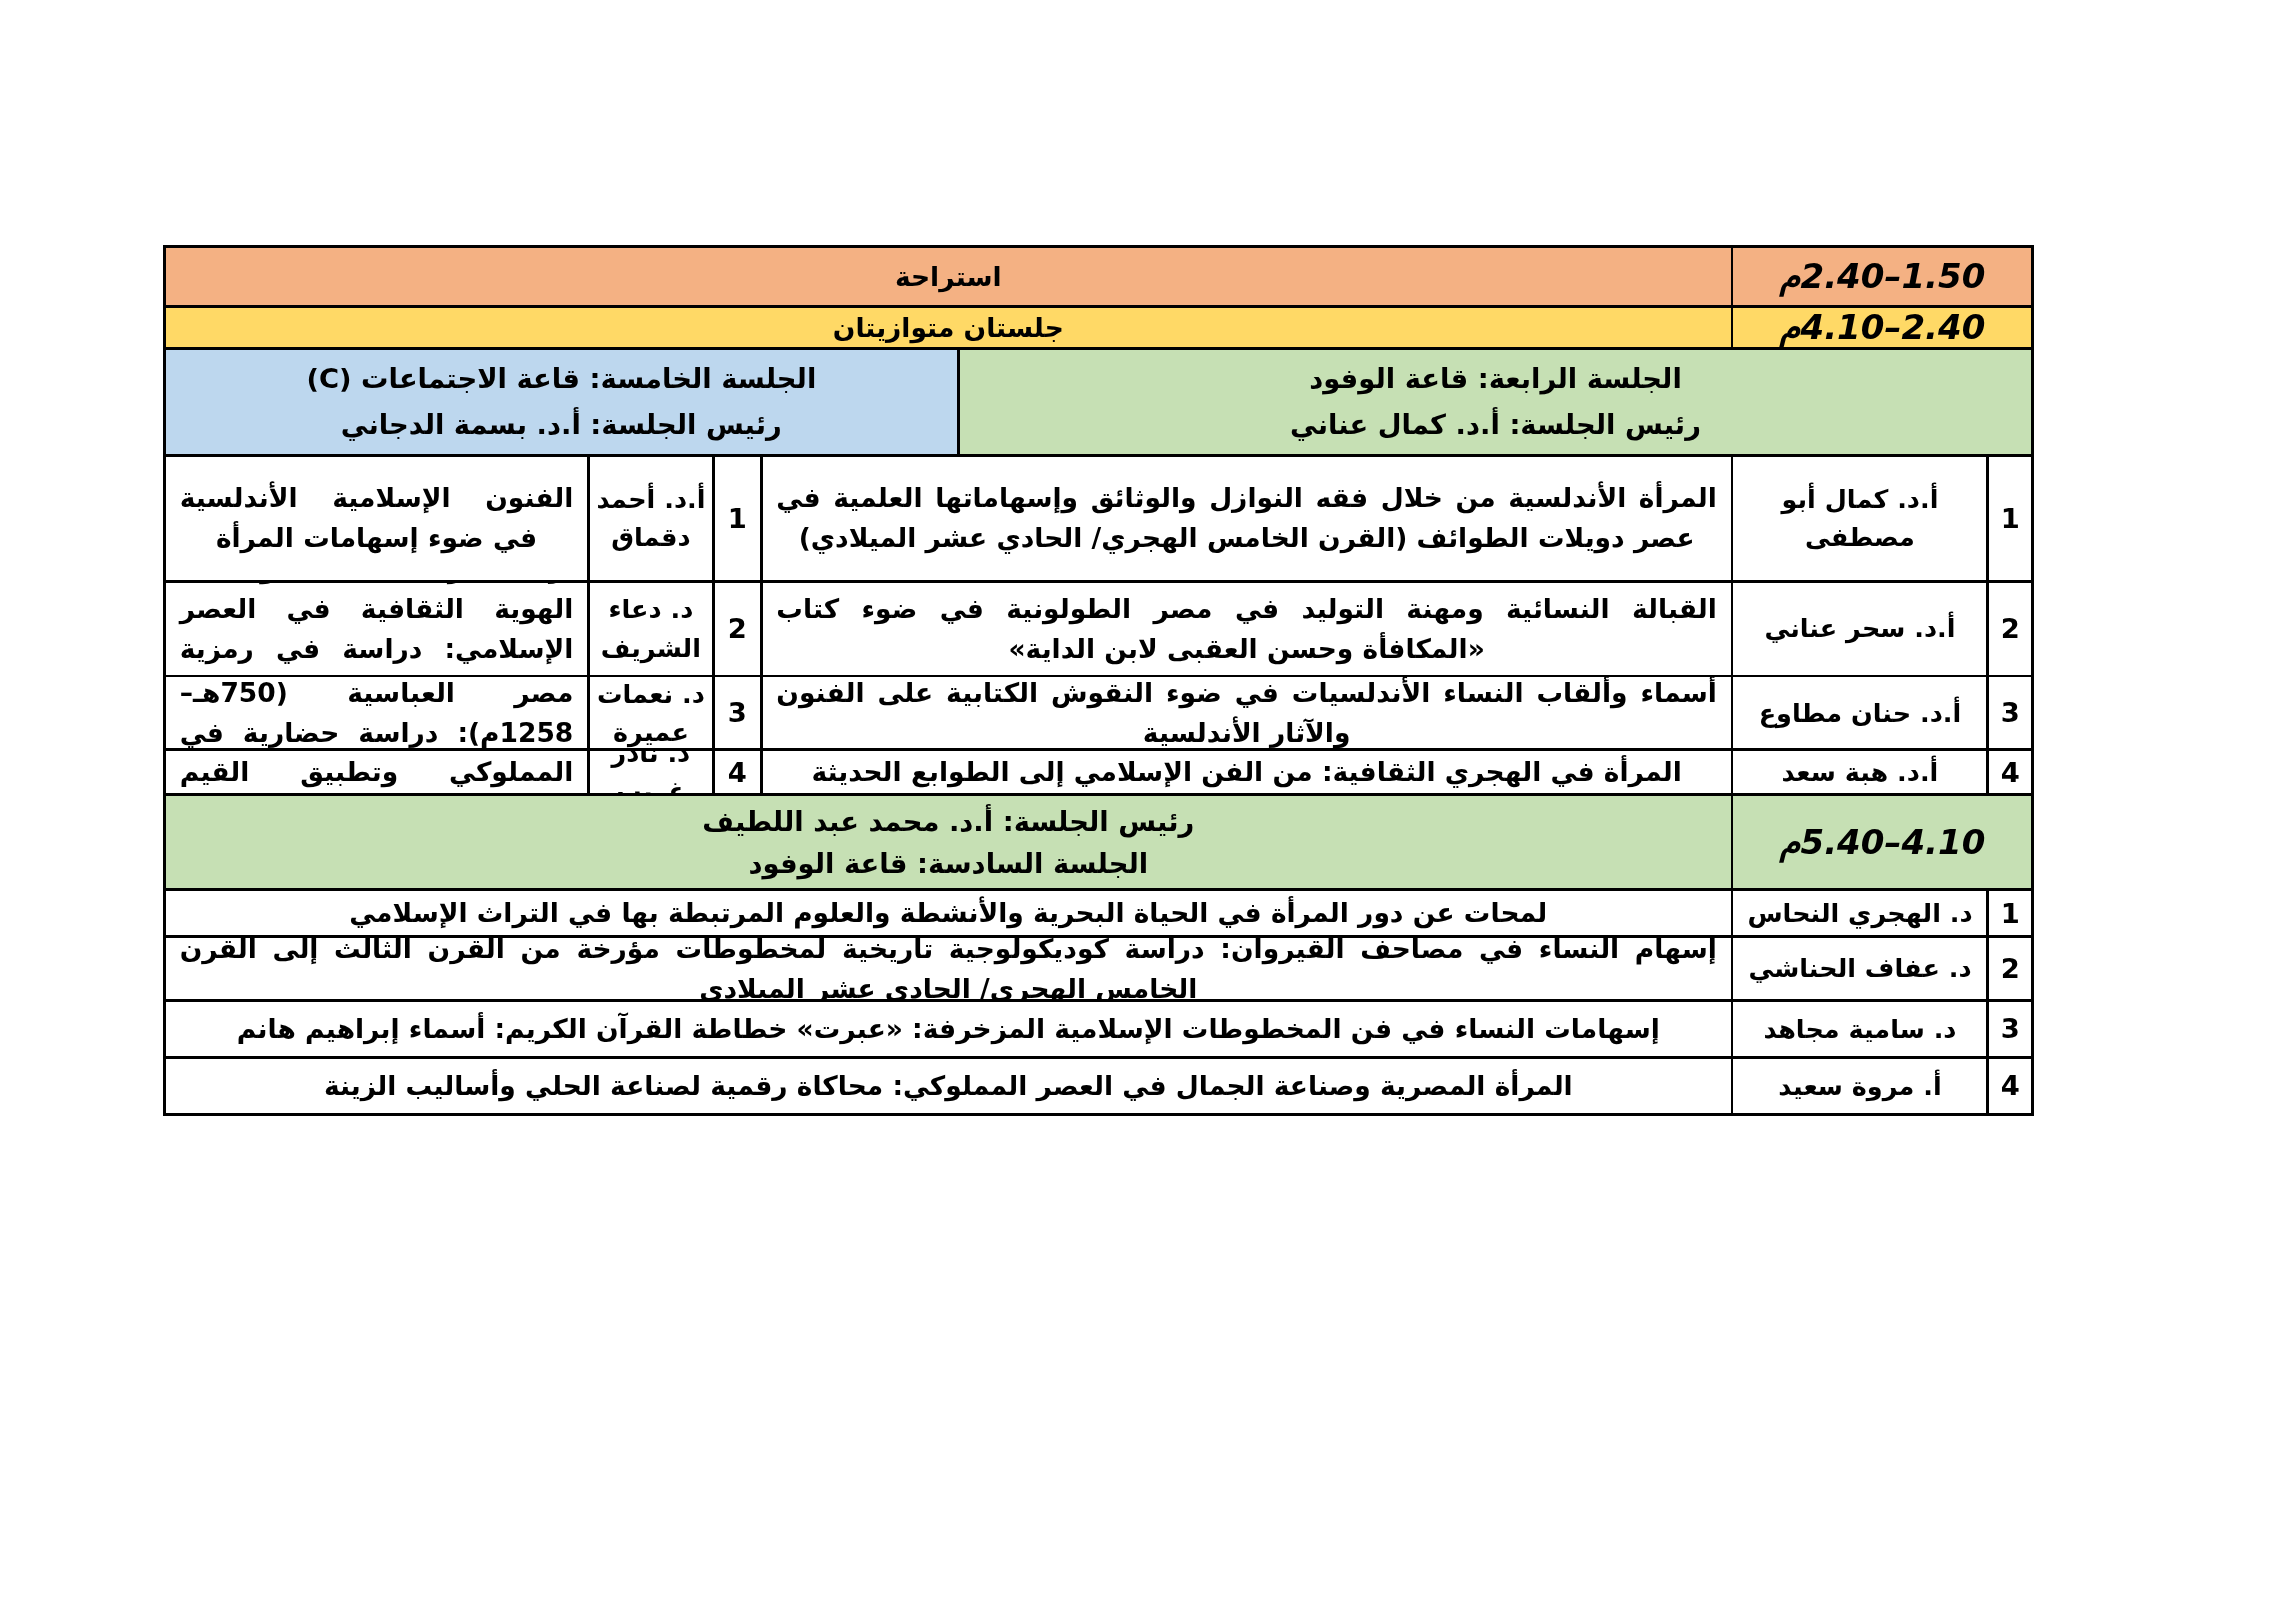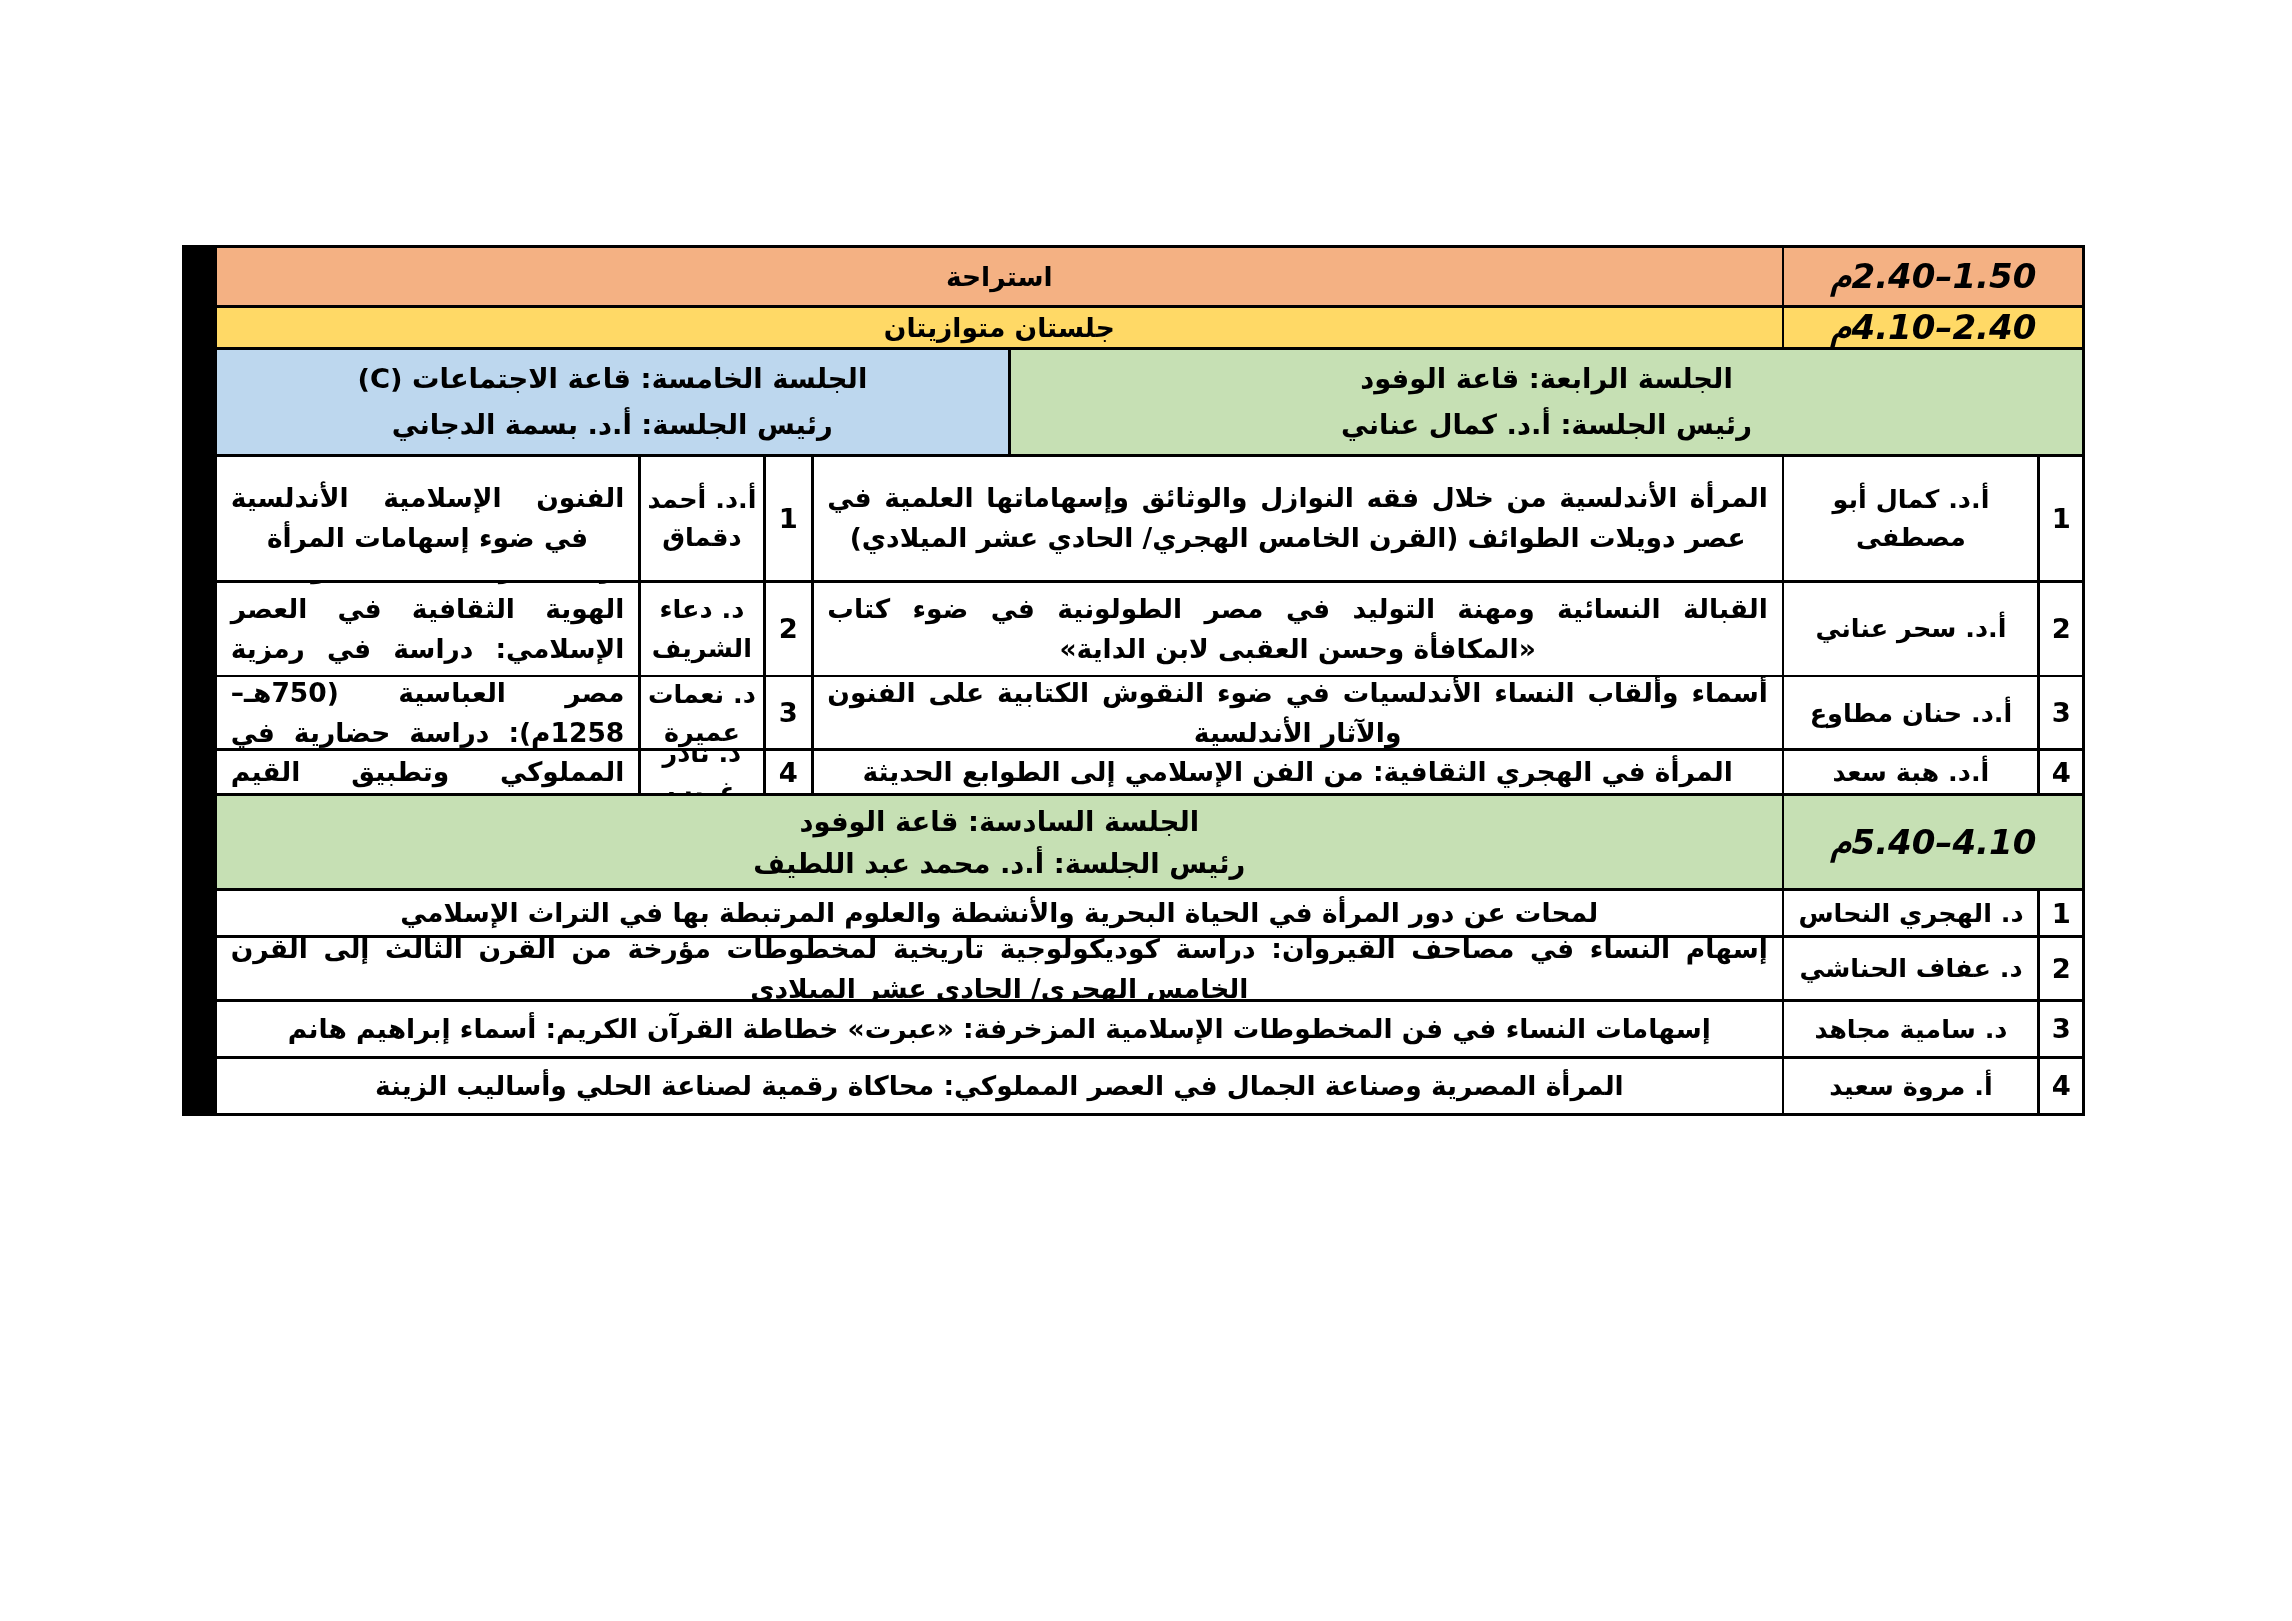--- a/index.html
+++ b/index.html
@@ -6,28 +6,27 @@
   .canvas{
     position:relative;
     width:2293px;height:1621px;
     background:#ffffff;
     font-family:"DejaVu Sans","Liberation Sans",sans-serif;
     color:#000;
     overflow:hidden;
   }
   .schedule{
     position:absolute;
-    left:182px;top:245px;
+    left:163px;top:245px;
     display:grid;
     grid-template-columns:421px 122px 45px 194px 771px 253px 42px;
     grid-template-rows:57px 39px 104px 123px 92px 71px 42px 92px 44px 61px 54px 54px;
     gap:2.9px;
     background:#000;
     border:3.9px solid #000;
-    padding-left:32px;
   }
   .cell{
     background:#fff;
     display:flex;
     align-items:center;
     justify-content:center;
     font-weight:bold;
     font-size:26.5px;
     line-height:1.5;
     text-align:center;
@@ -123,22 +122,22 @@
       </div>
     <div class="cell namecell rtl c2">د. نادر غريب</div>
     <div class="cell numcell c3">4</div>
     <div class="cell titlecell span-rtitle">
         <div class="txt">المرأة في الهجري الثقافية: من الفن الإسلامي إلى الطوابع الحديثة</div>
       </div>
     <div class="cell namecell rtl c6">أ.د. هبة سعد</div>
     <div class="cell numcell c7">4</div>
 
     <div class="cell green rtl hdr span-main">
+      <div>رئيس الجلسة: أ.د. محمد عبد اللطيف</div>
       <div>الجلسة السادسة: قاعة الوفود</div>
-      <div>رئيس الجلسة: أ.د. محمد عبد اللطيف</div>
     </div>
     <div class="cell green rtl timecell span-time">4.10–5.40م</div>
 
     <div class="cell titlecell span-main">
         <div class="txt">لمحات عن دور المرأة في الحياة البحرية والأنشطة والعلوم المرتبطة بها في التراث الإسلامي</div>
       </div>
     <div class="cell namecell rtl c6">د. الهجري النحاس</div>
     <div class="cell numcell c7">1</div>
 
     <div class="cell titlecell span-main">

